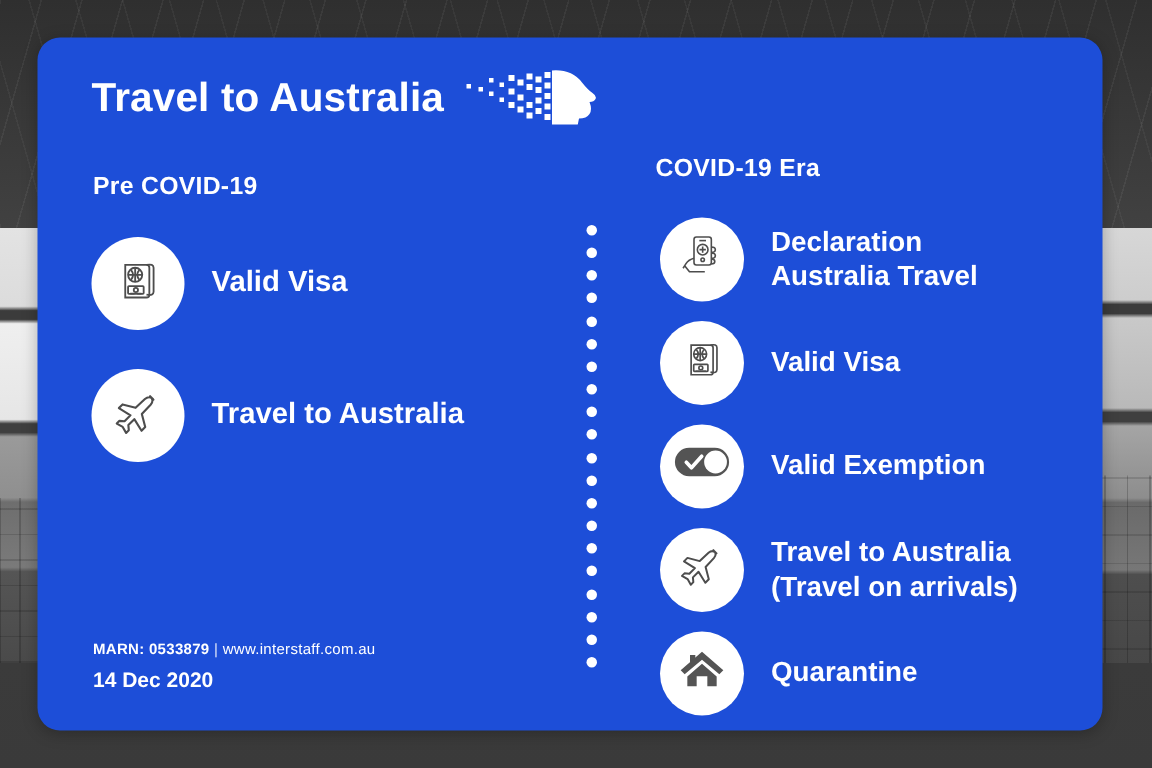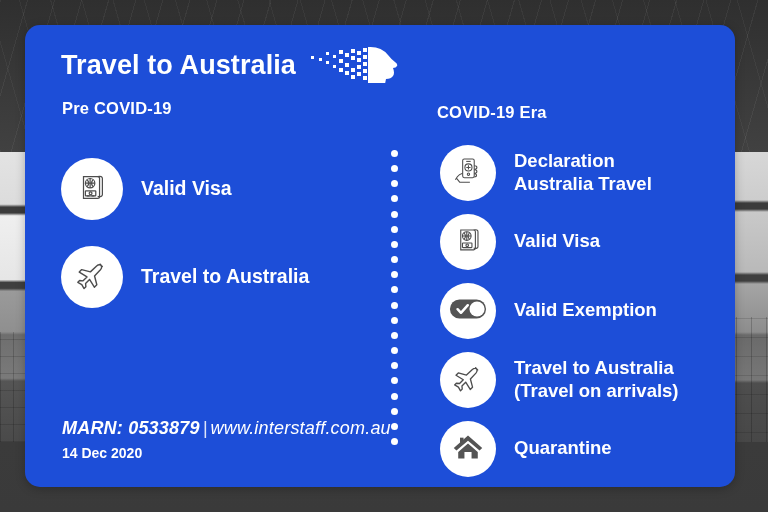--- a/index.html
+++ b/index.html
@@ -58,21 +58,21 @@
   .title-row{position:absolute;left:36px;top:18px;display:flex;align-items:center;gap:10px;}
   .title{
     color:#ffffff;font-size:27px;font-weight:bold;letter-spacing:.1px;
     white-space:nowrap;
   }
   .logo{display:block;}
 
   .col-head{
     position:absolute;color:#ffffff;font-size:16.5px;font-weight:bold;letter-spacing:.2px;
   }
-  .col-head.left{left:37px;top:74px;}
+  .col-head.left{left:37px;top:90px;}
   .col-head.right{left:412px;top:78px;}
 
   
   .divider{
     position:absolute;left:365px;top:125px;width:8px;height:295px;
     display:flex;flex-direction:column;justify-content:space-between;align-items:center;
   }
   .divider i{display:block;width:7px;height:7px;border-radius:50%;background:#ffffff;}
 
   
@@ -93,21 +93,21 @@
 
   .row-label{
     color:#ffffff;font-weight:bold;line-height:1.22;
   }
   .col.left .row-label{font-size:19.5px;}
   .col.right .row-label{font-size:18.5px;}
   .row-label span{display:block;white-space:nowrap;}
 
   
   .footer{position:absolute;left:37px;bottom:26px;color:#ffffff;}
-  .footer .l1{font-size:18px;font-weight:bold;letter-spacing:.2px;font-style:italic;}
+  .footer .l1{font-size:10px;font-weight:bold;letter-spacing:.2px;}
   .footer .l1 .sep{font-weight:normal;opacity:.85;padding:0 3px;}
   .footer .l1 .site{font-weight:normal;}
   .footer .l2{font-size:14px;font-weight:bold;margin-top:6px;}
 </style>
 </head>
 <body>
 
 <div class="stage">
 
   <div class="bg">

